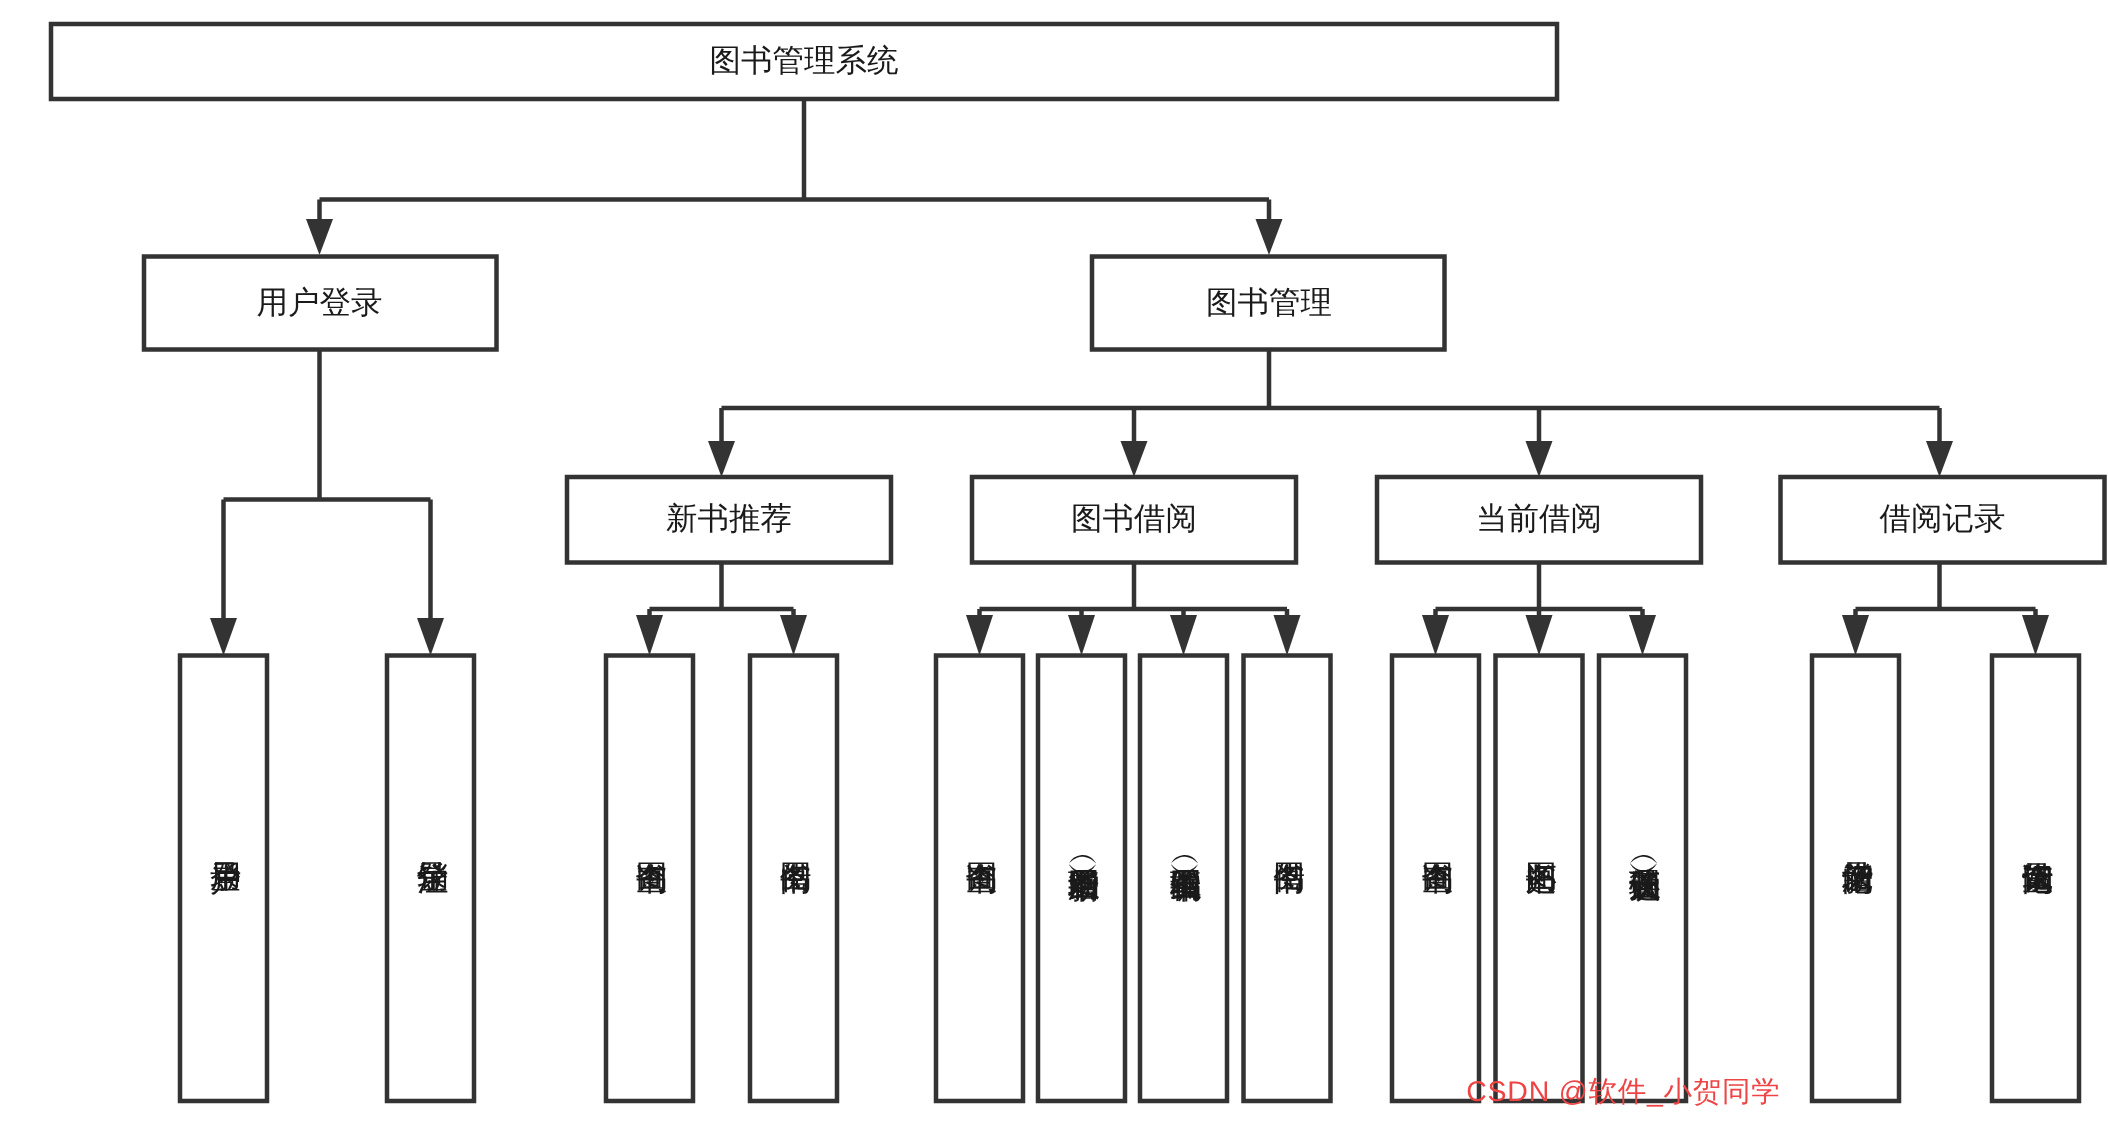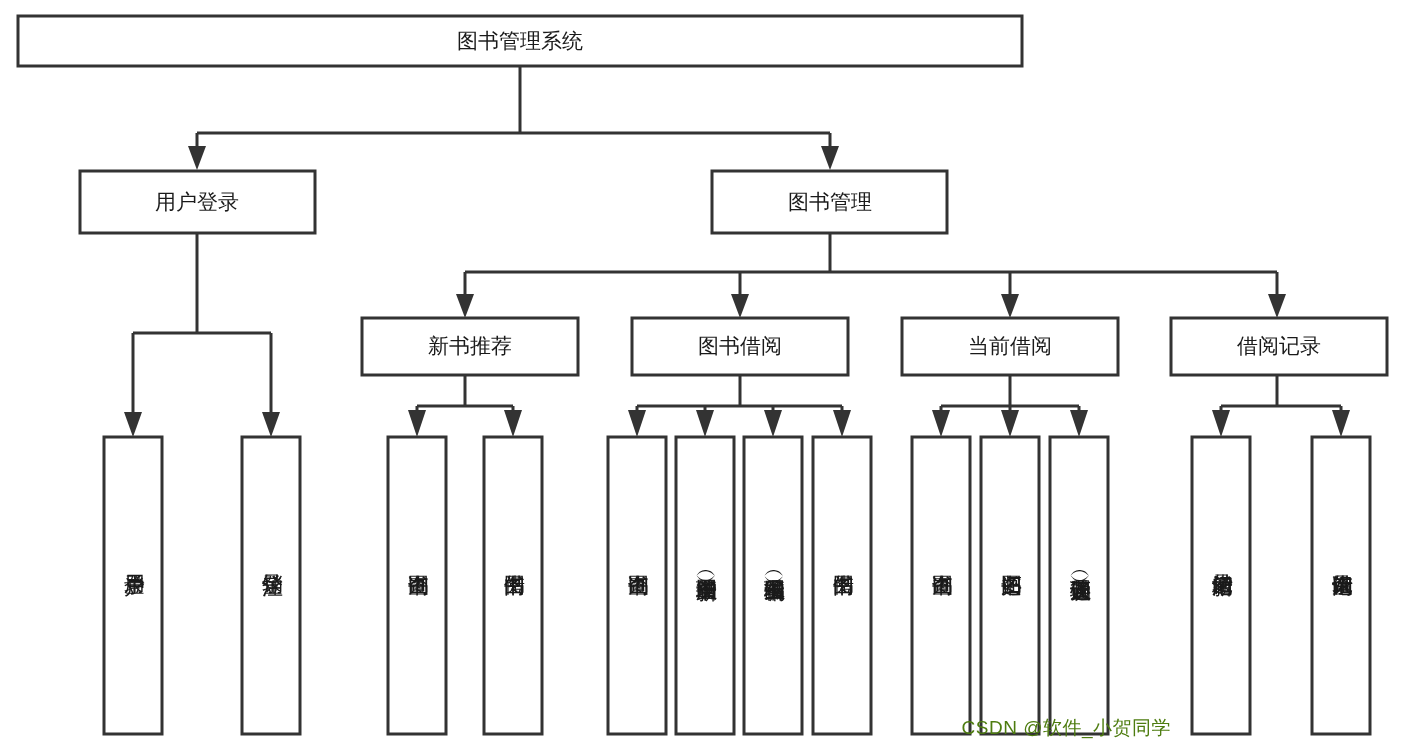--- a/index.html
+++ b/index.html
@@ -9,21 +9,21 @@
   }
   body {
     width: 1405px;
     height: 747px;
     font-family: "Liberation Sans", "DejaVu Sans", sans-serif;
     overflow: hidden;
     position: relative;
   }
   #diagram-root {
     position: absolute;
-    left: 0; top: 0;
+    left: 16px; top: 0;
     width: 1181px;
     height: 747px;
   }
   svg.canvas {
     display: block;
     width: 1405px;
     height: 747px;
   }
   .node-rect {
     fill: #ffffff;
@@ -55,21 +55,21 @@
     text-anchor: middle;
     dominant-baseline: middle;
     white-space: pre;
   }
   .watermark {
     position: absolute;
     right: 10px;
     bottom: 6px;
     font-family: "Liberation Sans", "DejaVu Sans", sans-serif;
     font-size: 19px;
-    color: #4d7c0f;
+    color: #ef4444;
     letter-spacing: 0.5px;
     user-select: none;
     pointer-events: none;
     white-space: nowrap;
     margin-left: 45px;
   }
 </style>
 </head>
 <body>
 

